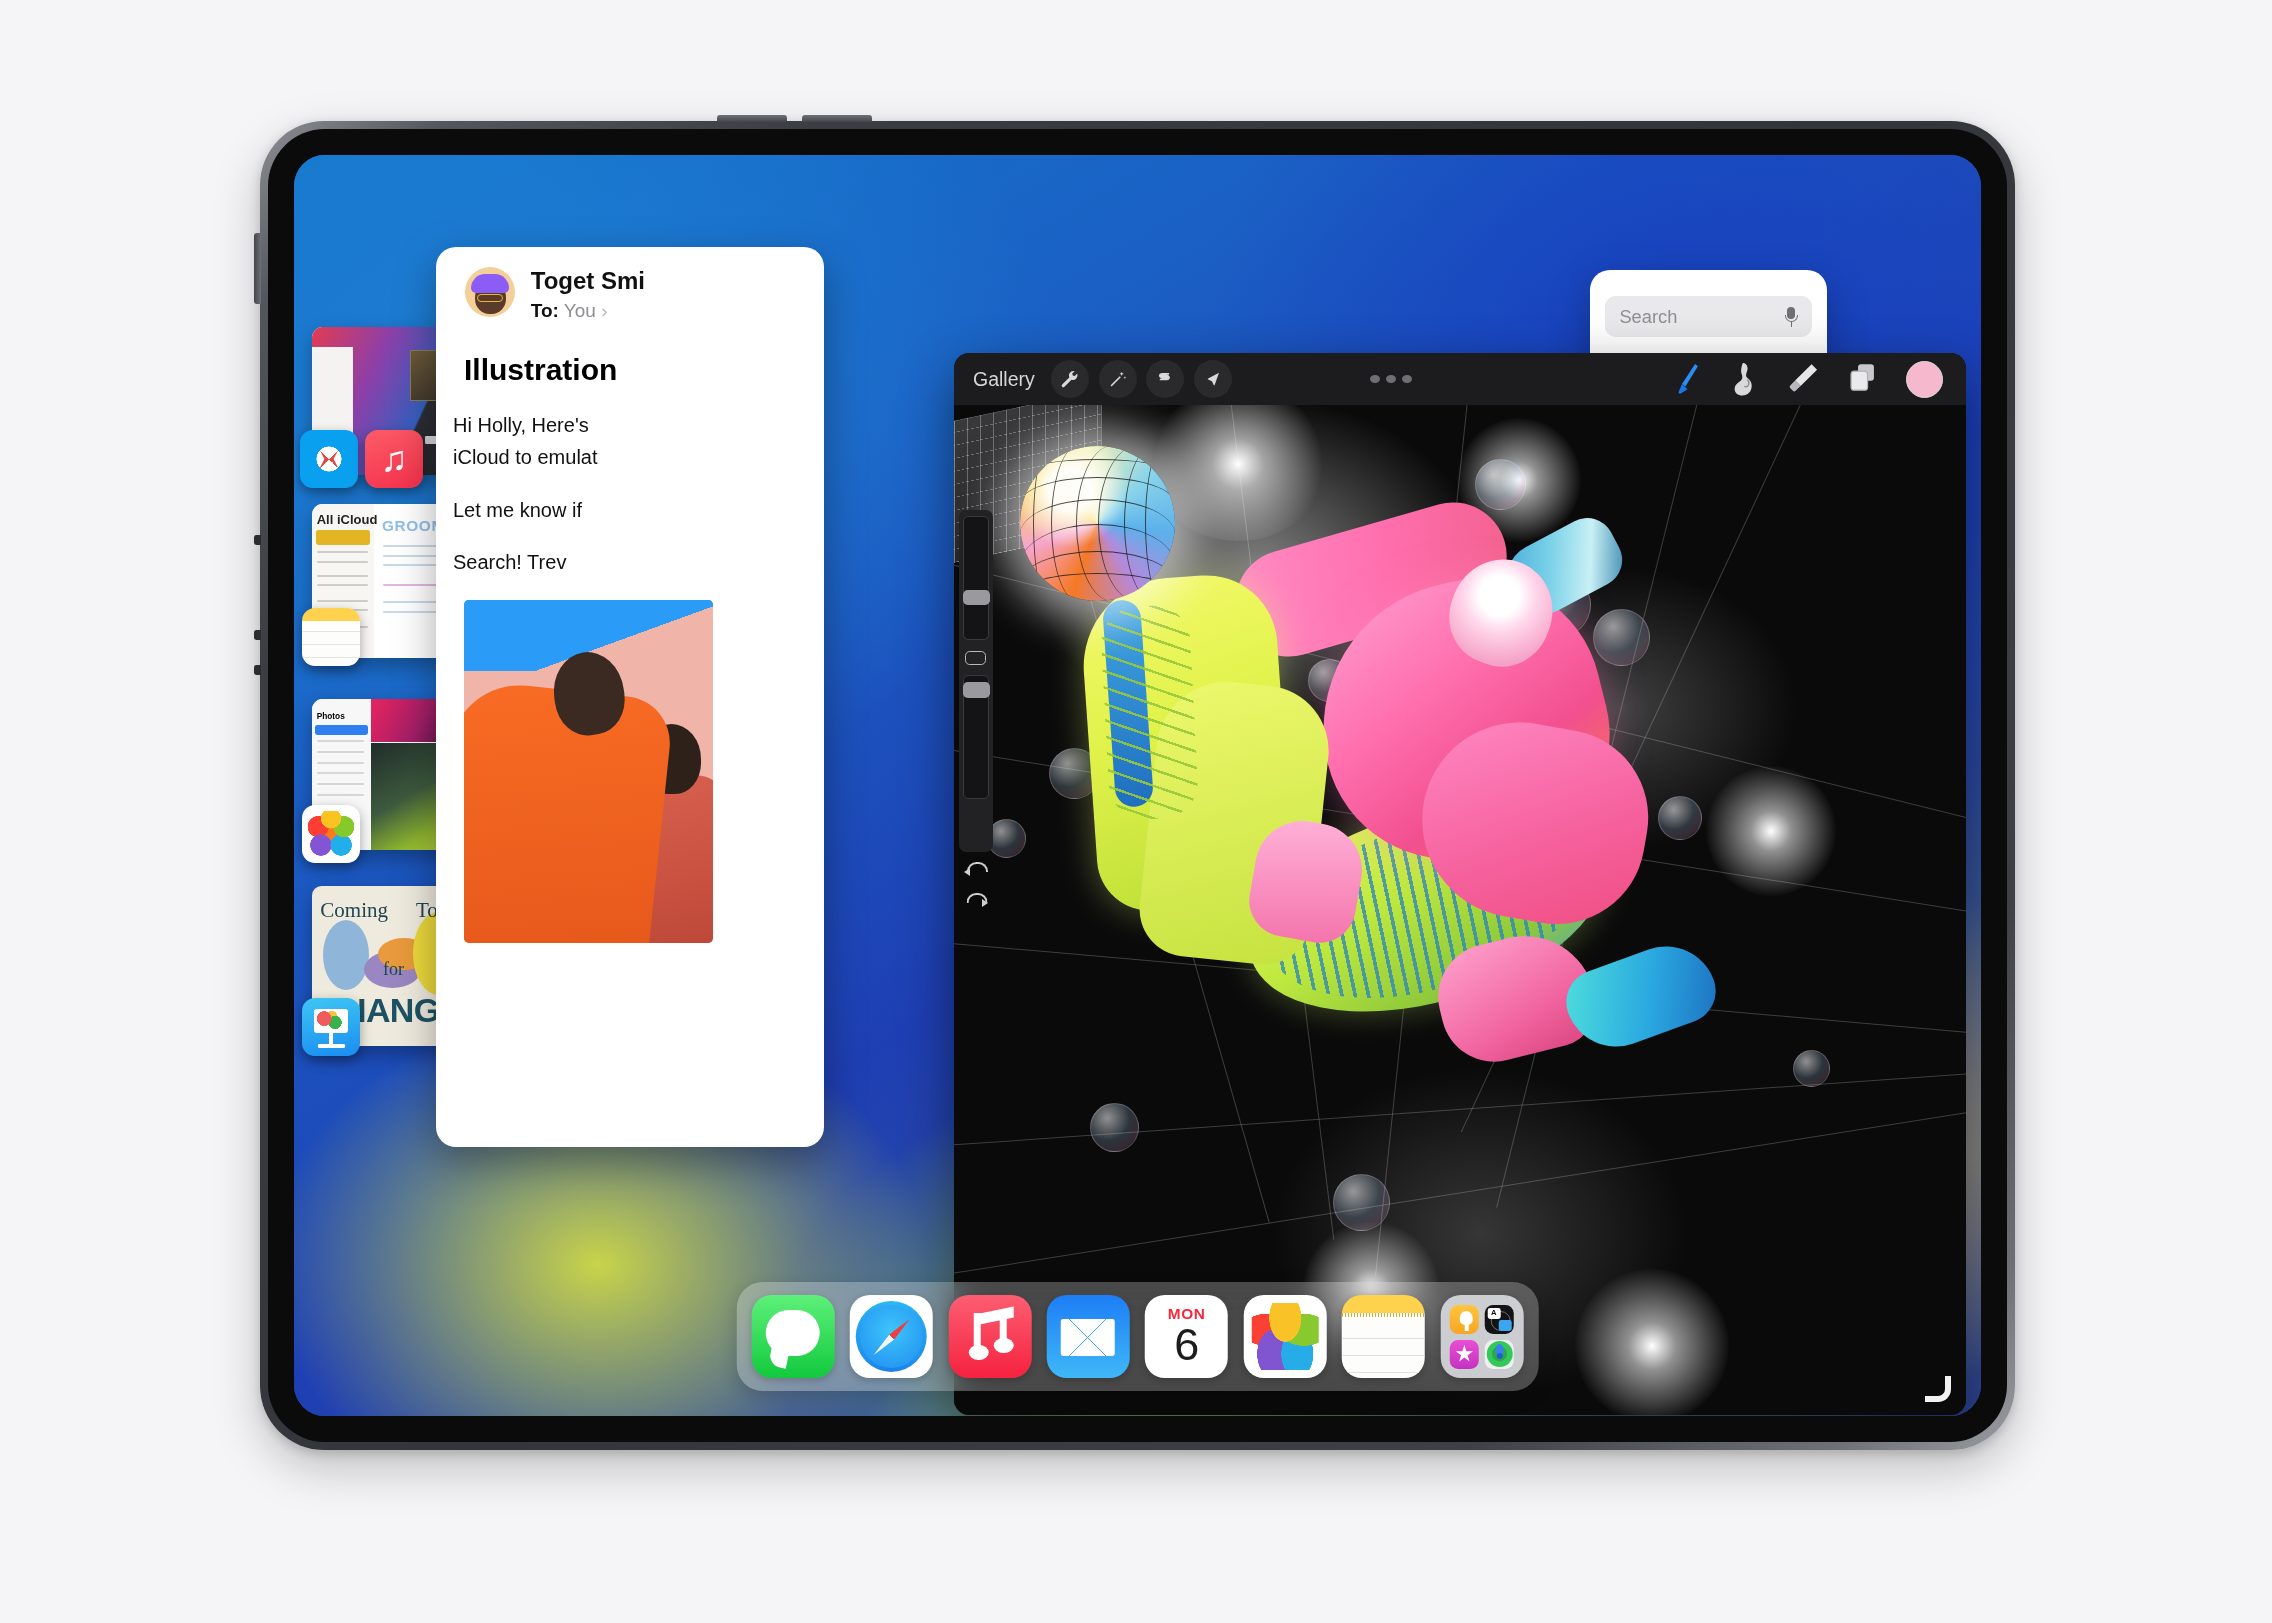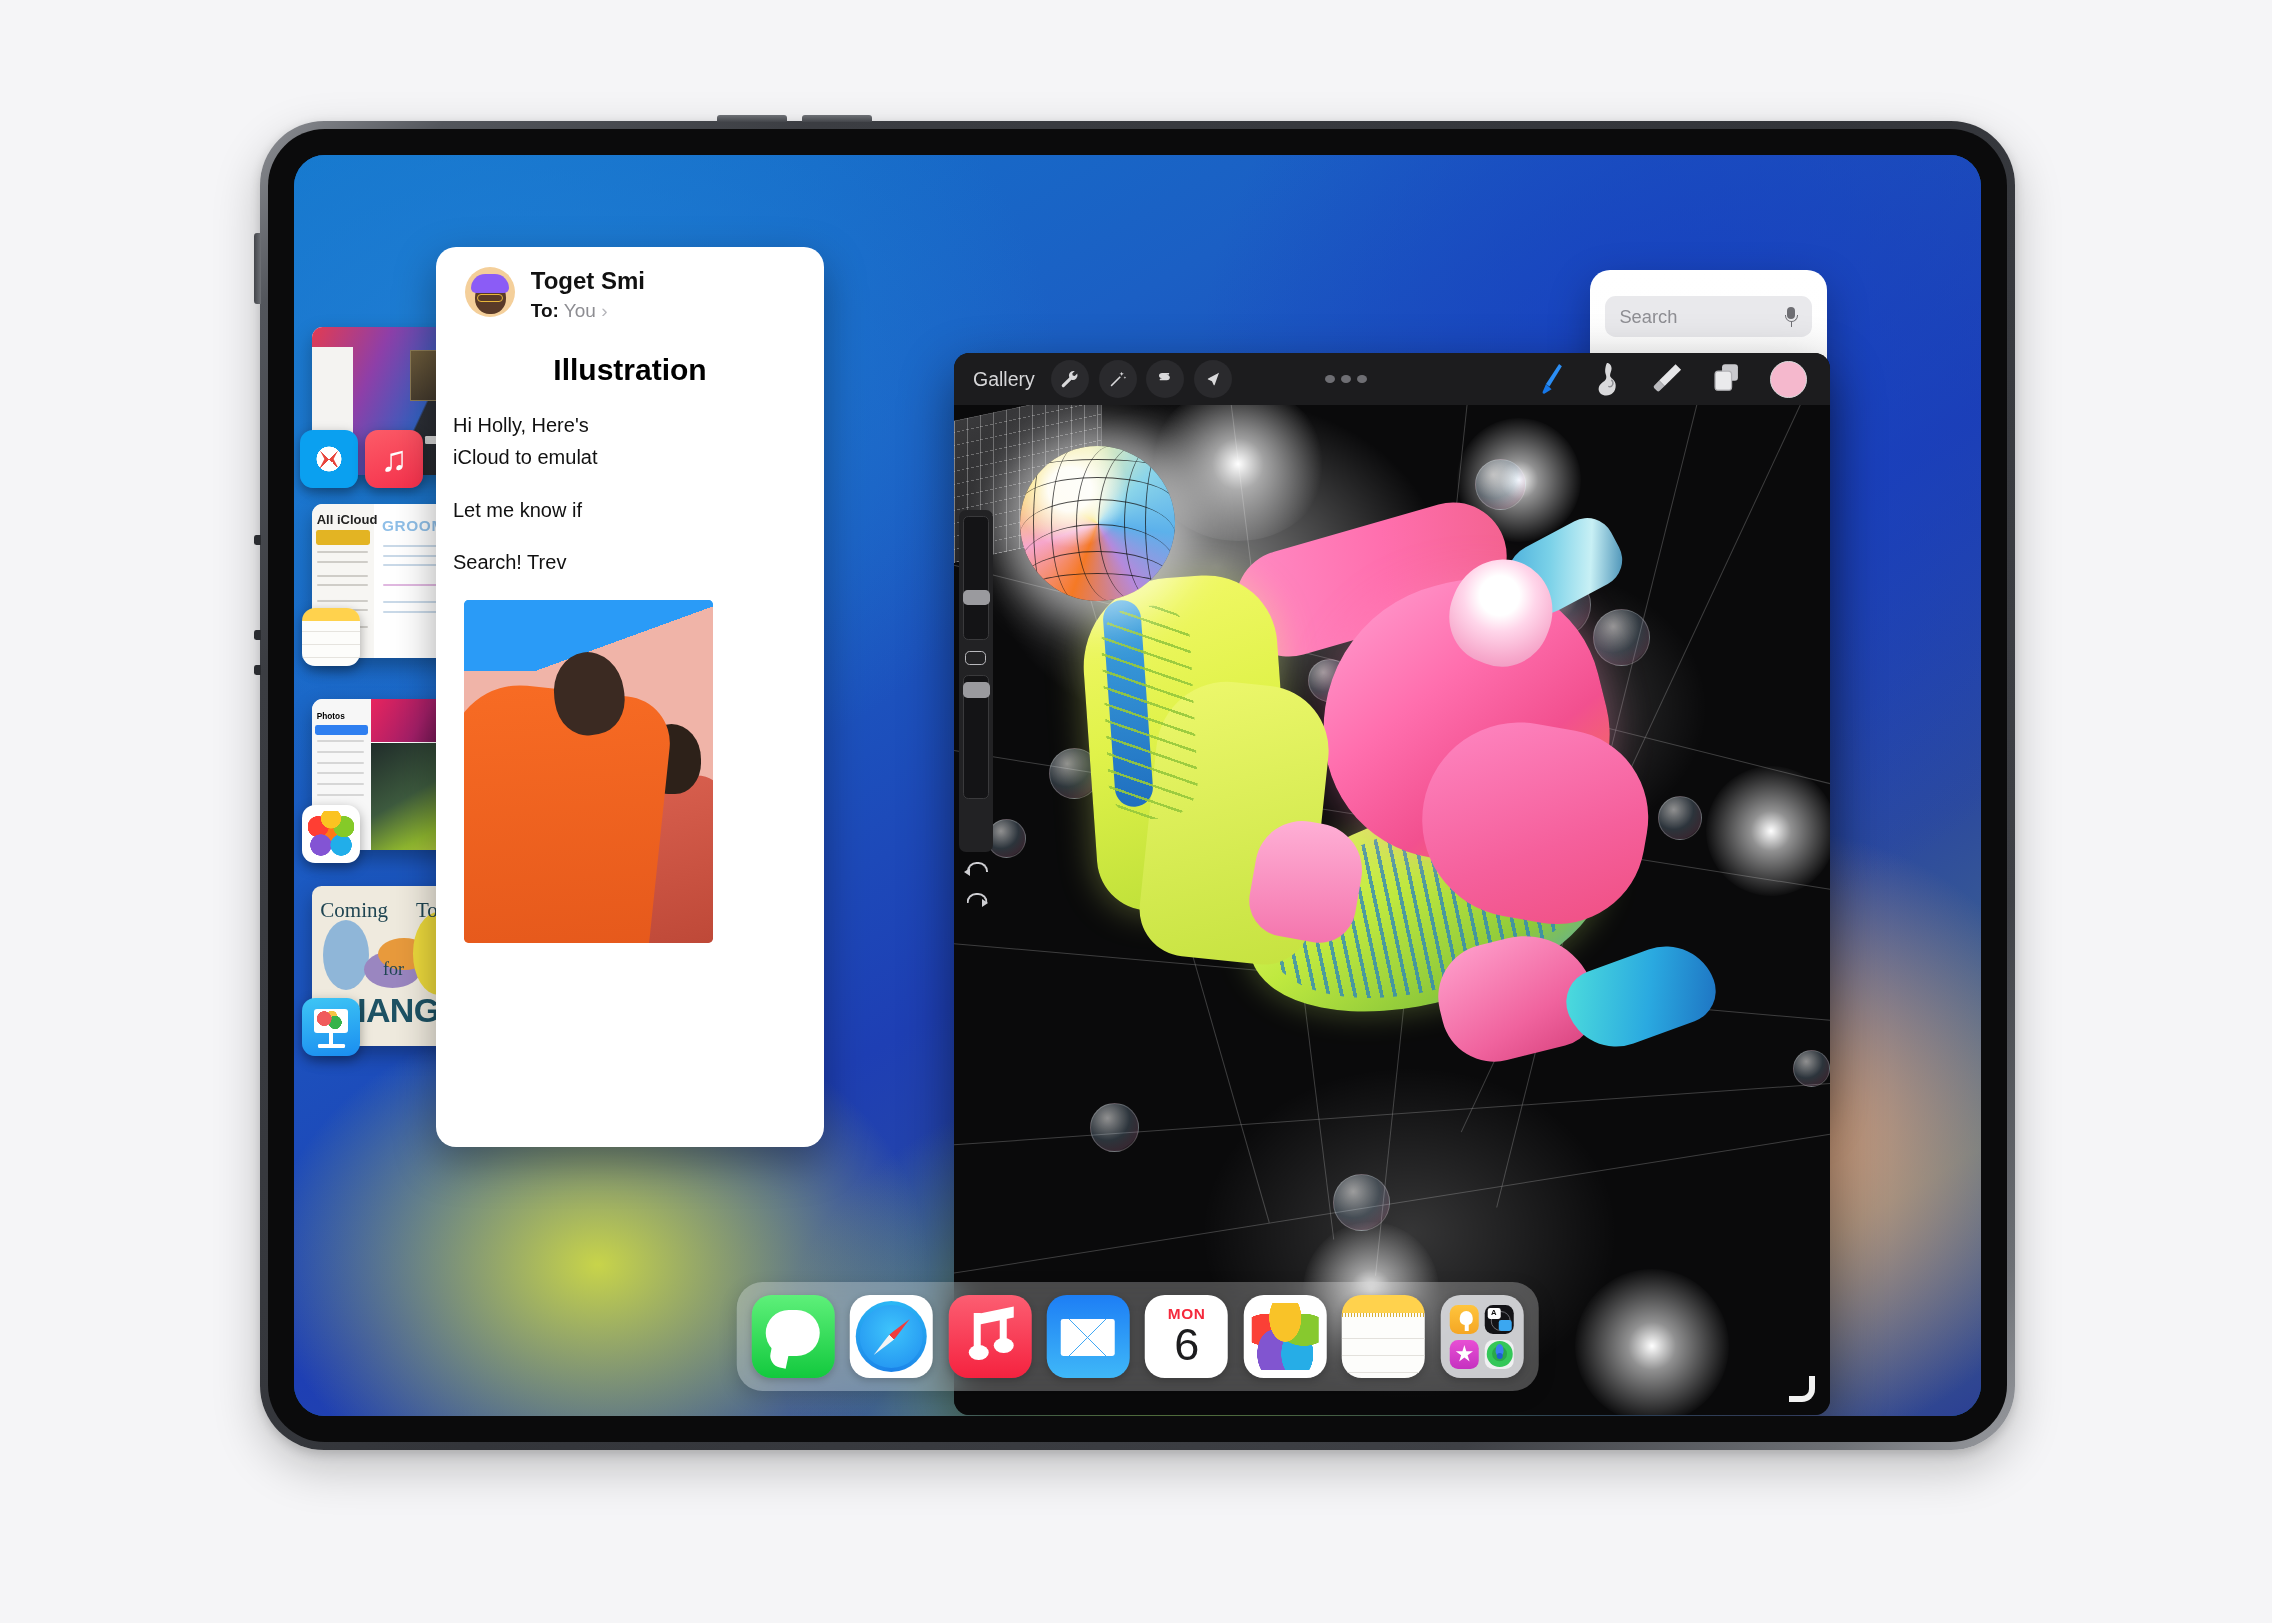--- a/index.html
+++ b/index.html
@@ -210,21 +210,20 @@
   #mail-avatar .glass{ position:absolute; left:12px; top:27px; width:26px; height:7.7px; border:1.8px solid #e8b63a; border-radius:4.7px; }
   #mail-sender-name { font-size: 24px; font-weight: 700; color:#111; white-space:nowrap;}
   #mail-to-line { font-size: 19px; color:#111; margin-top: 4.7px; white-space:nowrap;}
   #mail-to-line .to-label { font-weight:600; }
   #mail-to-line .to-val { color:#8d8d92; }
   #mail-to-line .to-arrow { color:#b6b6bb; }
 
   #mail-subject {
     padding: 13px 28px 0; font-size: 30px; font-weight: 800; color:#000;
     white-space: nowrap;
-    text-align: center;
   }
   #mail-body { padding: 24px 17px 0; }
   #mail-body p { font-size: 20px; line-height: 1.42; color:#111; margin-bottom: 24px; white-space:nowrap;}
   #mail-attachment {
     margin: 10.7px 0 0 28px; width: 249px; height: 343px;
     border-radius: 4.7px; overflow:hidden; position:relative;
     background: linear-gradient(180deg,#2d9cf5 0%, #2d9cf5 14%, #f0b4a8 14%, #f0b4a8 100%);
   }
   #mail-attachment .sky { position:absolute; left:0; top:0; right:0; height:71px;
     background: linear-gradient(160deg,#2a9bf7 60%, #f0b4a8 60%); }
@@ -276,21 +275,21 @@
   .thumb-black .hair { position:absolute; left:10.7px; top:8.3px; width:44px; height:54px; background:#0b1046; border-radius:44% 44% 40% 40%; }
   .thumb-black .fc { position:absolute; left:22.5px; top:16.6px; width:20px; height:26px; background:#1d3fa0; border-radius:50%; }
   .thumb-black .jk { position:absolute; left:3.6px; bottom:0; width:58px; height:27px; background:linear-gradient(90deg,#ff2ea6,#7b1fd4,#ff2ea6); border-radius:7px 7px 0 0;}
   .thumb-purple { background: linear-gradient(170deg,#a9c7ea 0%, #b5a6e0 38%, #9f8cd4 100%); }
   .thumb-purple .dr { position:absolute; left:9.5px; top:18px; width:47px; height:58px; background:linear-gradient(160deg,#c8d2e8,#93a2c4); clip-path: polygon(44% 0, 60% 0, 100% 100%, 0 100%); }
   .thumb-purple .hd { position:absolute; left:27px; top:9.5px; width:10.7px; height:13px; background:#c59a78; border-radius:50%;}
 
   
   #procreate-window {
     position: absolute; left: 660px; top: 198px;
-    width: 876px; height: 1062px;
+    width: 1012px; height: 1062px;
     background: #111113;
     border-radius: 15.4px;
     box-shadow: 0 20px 53px rgba(0,0,0,.48);
     overflow: hidden; z-index: 40;
   }
   #pc-toolbar {
     position:absolute; left:0; top:0; right:0; height: 52px;
     background: #1c1c1e;
     display:flex; align-items:center; padding: 0 19px;
     z-index: 5;

